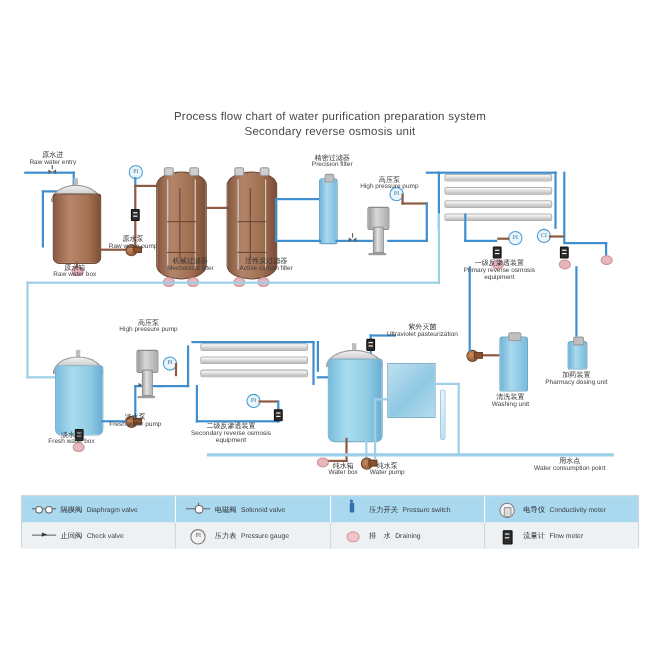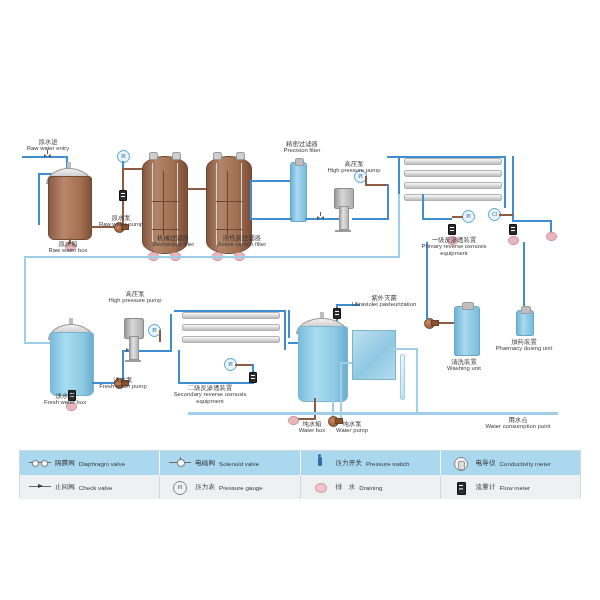--- a/index.html
+++ b/index.html
@@ -116,20 +116,22 @@
   .sym-cm{position:absolute;left:4px;top:1px;width:12px;height:12px;border-radius:50%;border:1px solid #7f7f7f;background:#f3f3f3;}
   .sym-cm::after{content:"";position:absolute;left:3px;top:2.5px;width:5px;height:7px;background:#dcdcdc;border:.5px solid #9a9a9a;border-radius:1px;}
   .sym-fm{position:absolute;left:7px;top:1.5px;width:7px;height:11px;background:#2c2c2c;border:.6px solid #111;border-radius:1px;}
   .sym-fm::after{content:"";position:absolute;left:1.2px;top:2.5px;width:4px;height:1.2px;background:#fff;box-shadow:0 3.4px 0 #fff;}
 </style>
 </head>
 <body>
 
 <div id="stage">
 
+  <div class="title t1">Process flow chart of water purification preparation system</div>
+  <div class="title t2">Secondary reverse osmosis unit</div>
 
   <div class="frame">
 
     <div class="pipe h" style="left:4px;top:24px;width:46px;"></div>
     <div class="vlv" style="left:26px;top:21.5px;"></div>
     <div class="vstem" style="left:29px;top:17.5px;"></div>
     <div class="pipe v" style="left:48px;top:24px;height:18px;"></div>
     <div class="pipe h" style="left:20px;top:41px;width:30px;"></div>
     <div class="pipe v" style="left:20px;top:41px;height:52px;"></div>
 

